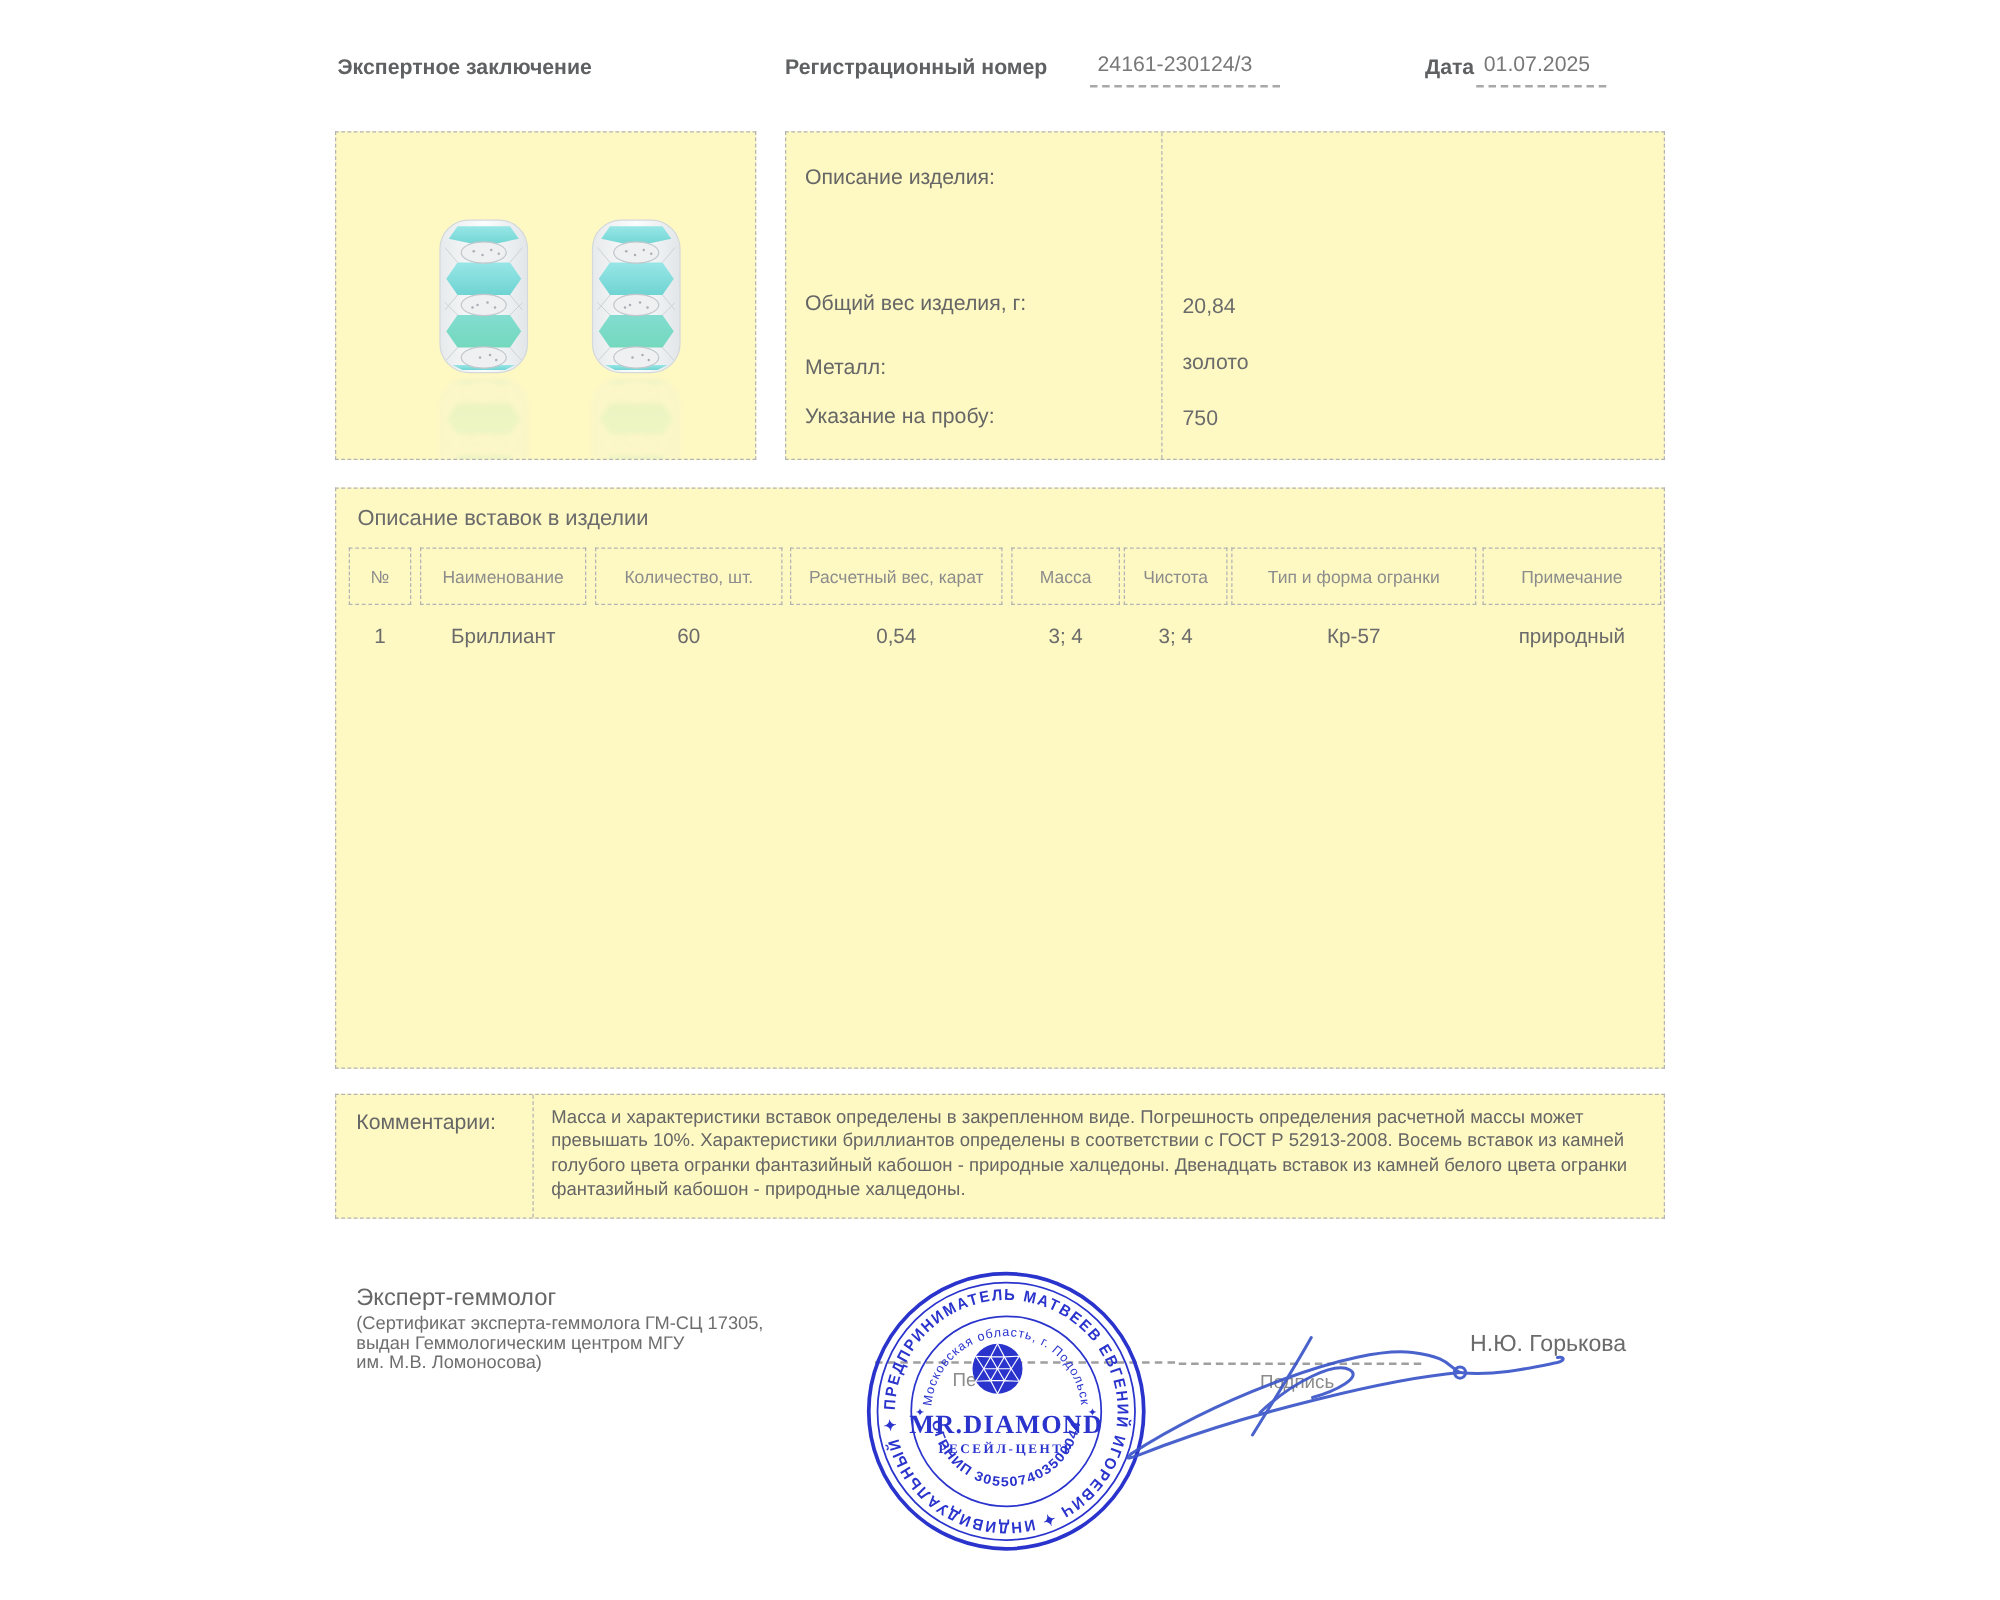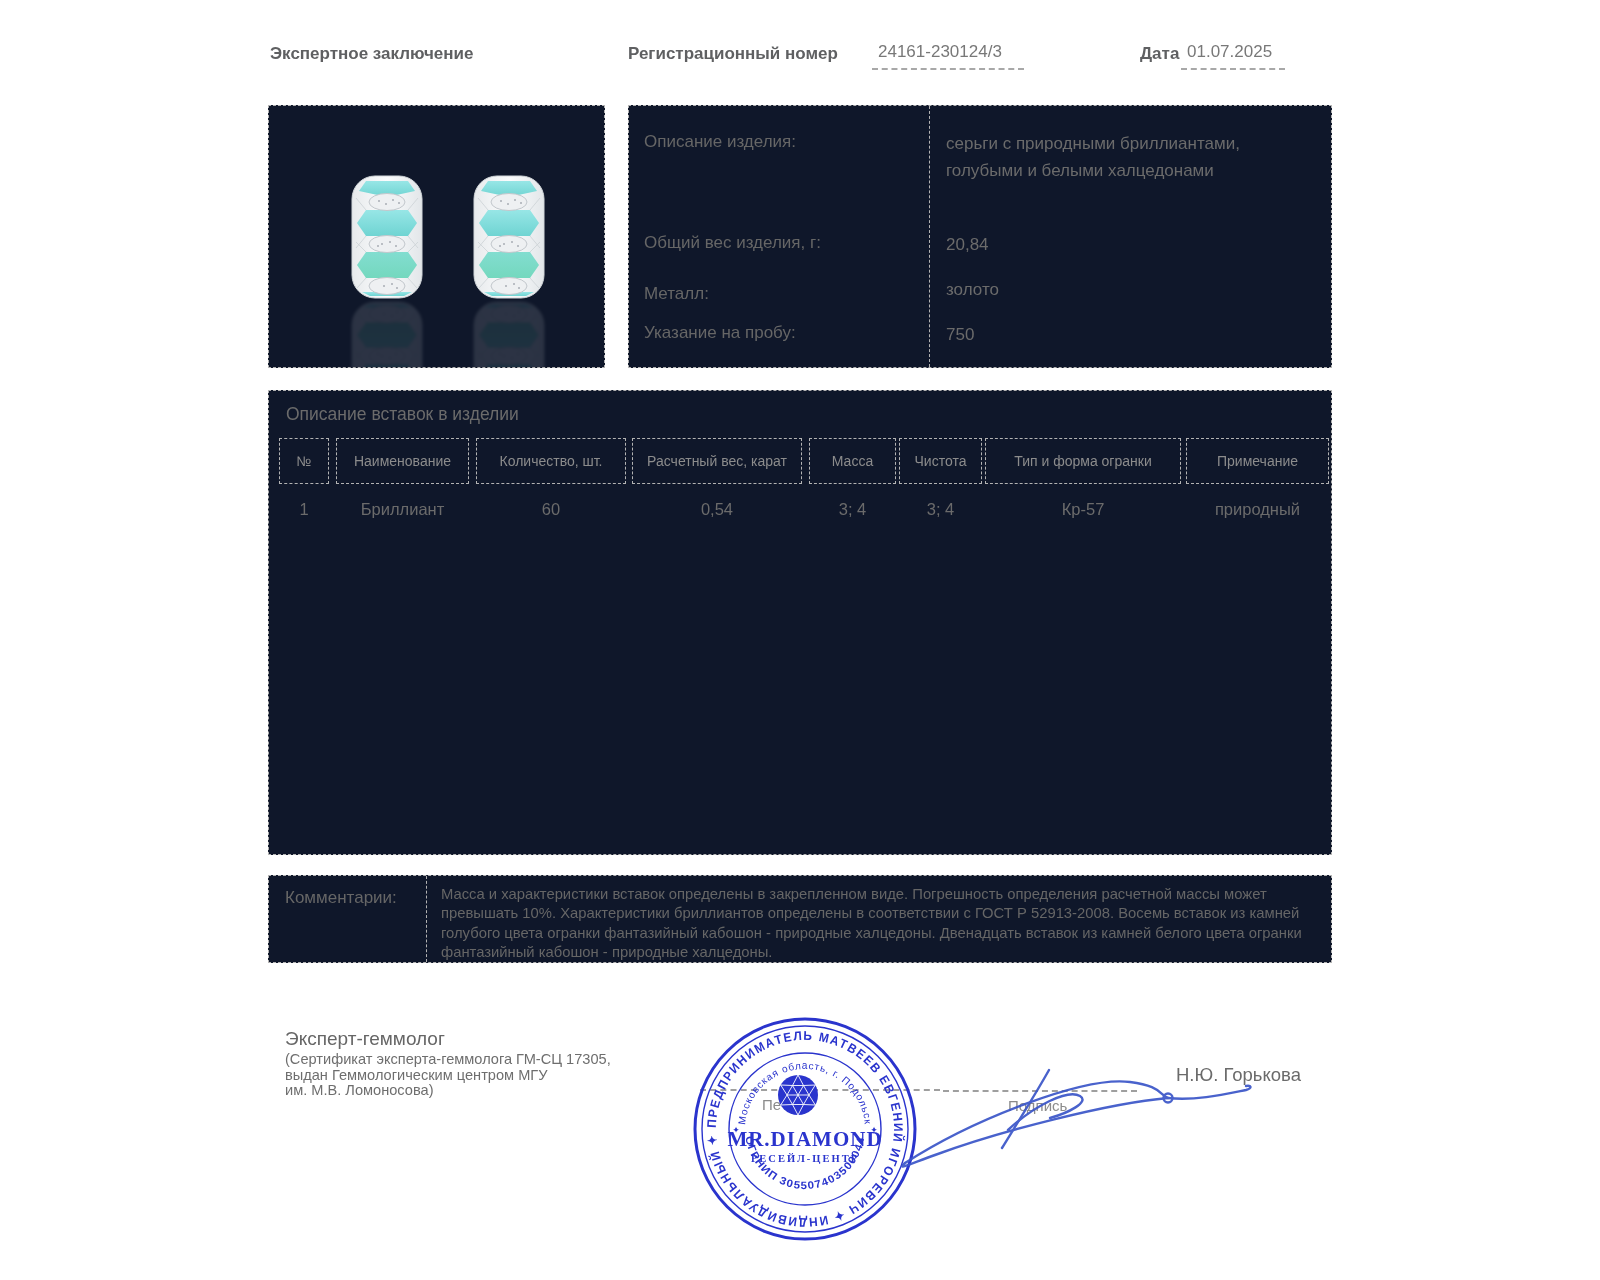--- a/index.html
+++ b/index.html
@@ -6,21 +6,21 @@
   .page{position:relative;width:1600px;height:1280px;background:#fff;overflow:hidden;
         font-family:"Liberation Sans",sans-serif;color:#646464;padding-left:13px;}
   .abs{position:absolute;}
 
   
   .hdr-label{font-weight:bold;font-size:17px;color:#5f6062;white-space:nowrap;}
   .hdr-value{font-size:17px;color:#787878;white-space:nowrap;text-align:left;
              border-bottom:2px dashed #a8a8a8;padding:0 6px 6px 6px;}
 
   
-  .panel{position:absolute;border:1px dashed #b3b3b3;background:#0f172a;box-sizing:border-box;}
+  .panel{position:absolute;border:1px dashed #b3b3b3;background:#fef9c3;box-sizing:border-box;}
 
   
   .desc-divider{position:absolute;left:300px;top:0;bottom:0;border-left:1px dashed #b3b3b3;}
   .desc-label{position:absolute;left:15px;font-size:17px;color:#666;white-space:nowrap;}
   .desc-value{position:absolute;left:317px;font-size:17px;color:#6b6b6b;line-height:27px;max-width:370px;}
 
   
   .tbl-title{position:absolute;left:17px;top:13px;font-size:17.5px;color:#6b6b6b;}
   .th-cell{position:absolute;top:0;height:46px;border:1px dashed #b3b3b3;box-sizing:border-box;
            display:flex;align-items:center;justify-content:center;
@@ -130,21 +130,20 @@
       <g transform="translate(0,388) scale(1,-1)" opacity="0.13" filter="url(#soft)">
         <use href="#pair"></use>
       </g>
     </svg>
   </div>
 
   <div class="panel" style="left:628px;top:105px;width:704px;height:263px;">
     <div class="desc-divider"></div>
 
     <div class="desc-label" style="top:26px;">Описание изделия:</div>
-    <div class="desc-value" style="top:24px;">серьги с природными бриллиантами, голубыми и белыми халцедонами</div>
 
     <div class="desc-label" style="top:127px;">Общий вес изделия, г:</div>
     <div class="desc-value" style="top:125px;">20,84</div>
 
     <div class="desc-label" style="top:178px;">Металл:</div>
     <div class="desc-value" style="top:170px;">золото</div>
 
     <div class="desc-label" style="top:217px;">Указание на пробу:</div>
     <div class="desc-value" style="top:215px;">750</div>
   </div>
@@ -168,21 +167,21 @@
       <div class="td-cell c2">Бриллиант</div>
       <div class="td-cell c3">60</div>
       <div class="td-cell c4">0,54</div>
       <div class="td-cell c5">3; 4</div>
       <div class="td-cell c6">3; 4</div>
       <div class="td-cell c7">Кр-57</div>
       <div class="td-cell c8">природный</div>
     </div>
   </div>
 
-  <div class="panel" style="left:268px;top:875px;width:1064px;height:88px;">
+  <div class="panel" style="left:268px;top:875px;width:1064px;height:100px;">
     <div class="com-divider"></div>
     <div class="com-label">Комментарии:</div>
     <div class="com-text">Масса и характеристики вставок определены в закрепленном виде. Погрешность определения расчетной массы может превышать 10%. Характеристики бриллиантов определены в соответствии с ГОСТ Р 52913-2008. Восемь вставок из камней голубого цвета огранки фантазийный кабошон - природные халцедоны. Двенадцать вставок из камней белого цвета огранки фантазийный кабошон - природные халцедоны.</div>
   </div>
 
   <div class="expert-role">Эксперт-геммолог</div>
   <div class="expert-cert">
     <div>(Сертификат эксперта-геммолога ГМ-СЦ 17305,</div>
     <div>выдан Геммологическим центром МГУ</div>
     <div>им. М.В. Ломоносова)</div>

